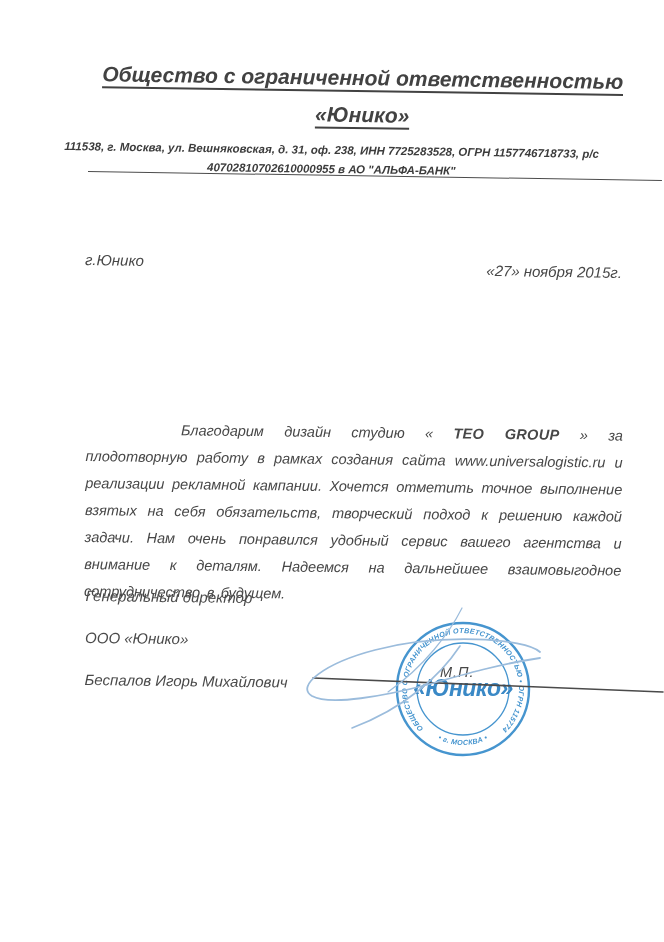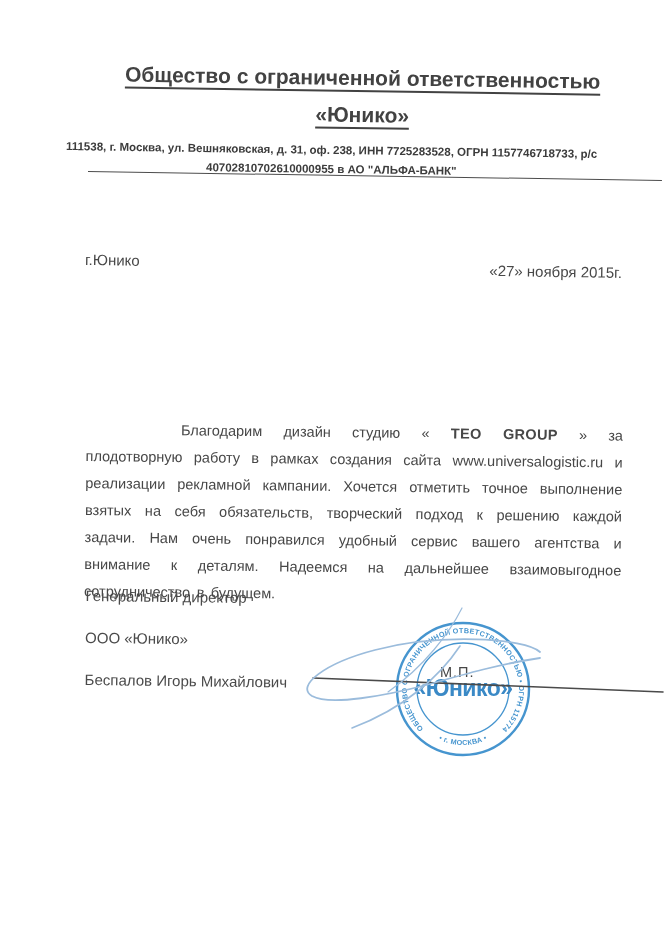--- a/index.html
+++ b/index.html
@@ -8,20 +8,21 @@
     background: #ffffff;
     font-family: "Liberation Sans", sans-serif;
   }
   .page {
     position: relative;
     width: 664px;
     height: 942px;
     background: #ffffff;
     overflow: hidden;
     color: #3d3d3d;
+    font-style: italic;
   }
   .tilt  { transform: rotate(0.85deg); transform-origin: left center; }
   .tilt2 { transform: rotate(0.7deg);  transform-origin: left center; }
 
   .title-block {
     position: absolute;
     left: 85px; top: 55px;
     width: 555px;
     text-align: center;
     font-size: 21px;

